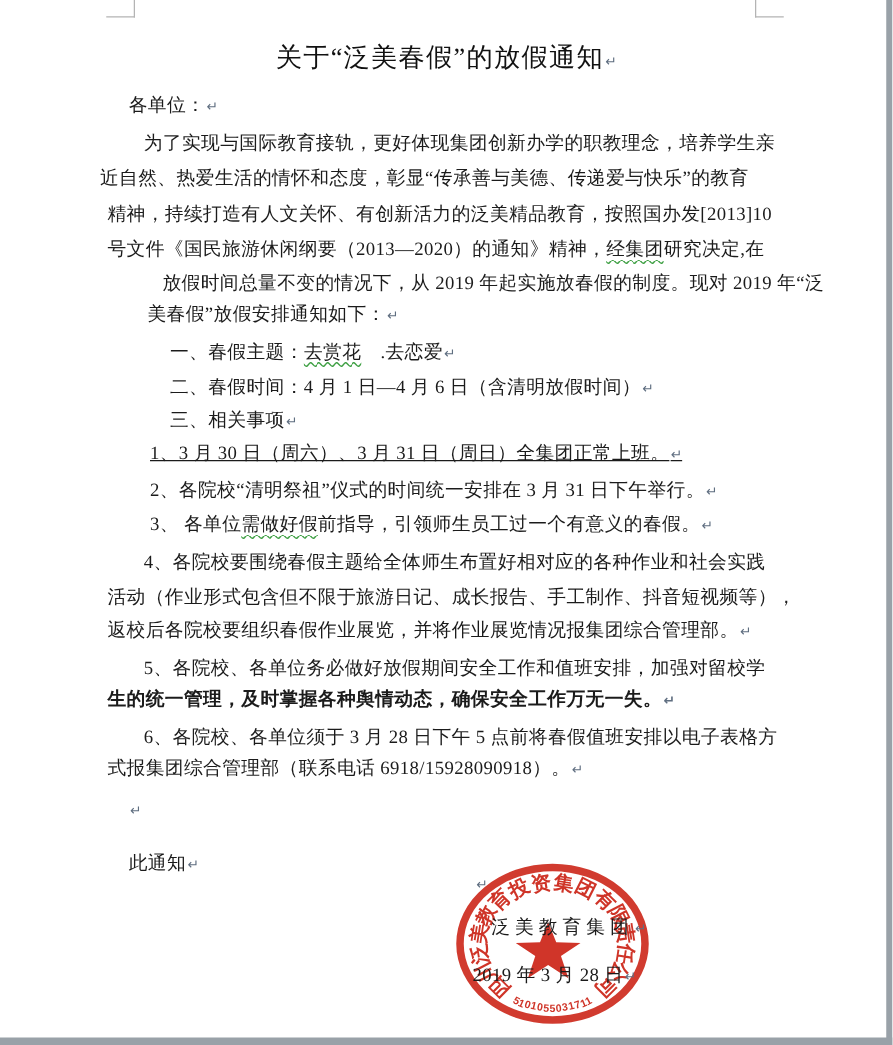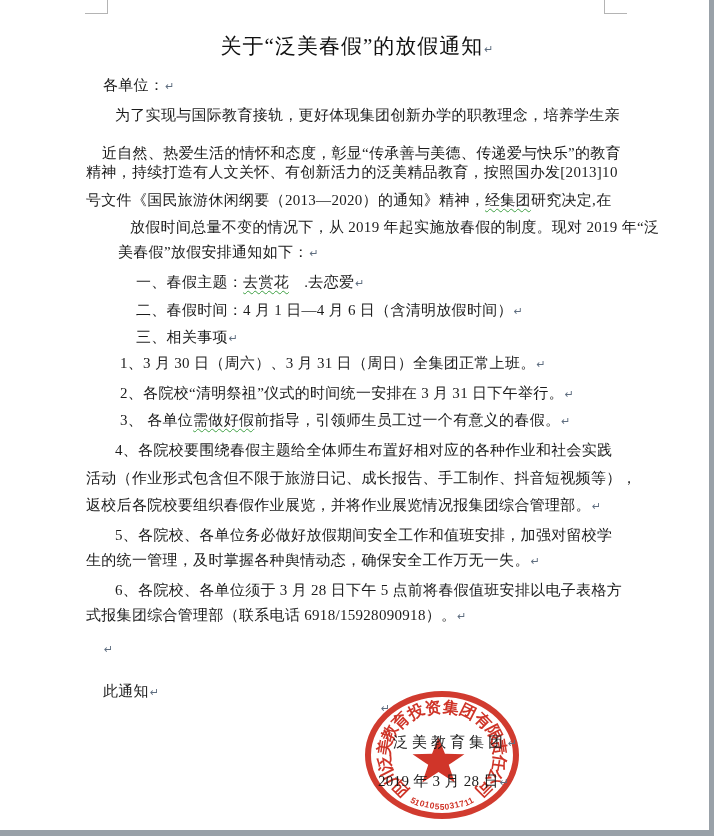--- a/index.html
+++ b/index.html
@@ -96,36 +96,36 @@
     <span class="seal-digit" style="color: rgb(205, 42, 29); left: 96.8438px; top: 113.265px; transform: translate(-50%, -50%) rotate(-18.6667deg);">7</span>
     <span class="seal-digit" style="color: rgb(205, 42, 29); left: 101.557px; top: 111.747px; transform: translate(-50%, -50%) rotate(-23.3333deg);">1</span>
     <span class="seal-digit" style="color: rgb(205, 42, 29); left: 106.107px; top: 109.913px; transform: translate(-50%, -50%) rotate(-28deg);">1</span>
   </div>
 
 <div class="textlayer">
   <div class="doc-title"><span>关于“泛美春假”的放假通知</span><span class="pilcrow">↵</span></div>
   <div>
       <div class="line" style="top: 75px; left: 103px;"><span>各单位：</span><span class="pilcrow">↵</span></div>
       <div class="line" style="top: 105px; left: 115px;"><span>为了实现与国际教育接轨，更好体现集团创新办学的职教理念，培养学生亲</span></div>
-      <div class="line" style="top: 133px; left: 102px; margin-top: 10px;"><span>近自然、热爱生活的情怀和态度，彰显“传承善与美德、传递爱与快乐”的教育</span></div>
+      <div class="line" style="top: 133px; left: 80px;"><span>近自然、热爱生活的情怀和态度，彰显“传承善与美德、传递爱与快乐”的教育</span></div>
       <div class="line" style="top: 162px; left: 86px;"><span>精神，持续打造有人文关怀、有创新活力的泛美精品教育，按照国办发[2013]10</span></div>
       <div class="line" style="top: 190px; left: 86px;"><span>号文件《国民旅游休闲纲要（2013—2020）的通知》精神，</span><span class="wavy">经集团</span><span>研究决定,在</span></div>
       <div class="line" style="top: 217px; left: 86px; margin-left: 44px;"><span>放假时间总量不变的情况下，从 2019 年起实施放春假的制度。现对 2019 年“泛</span></div>
       <div class="line" style="top: 242px; left: 86px; margin-left: 32px;"><span>美春假”放假安排通知如下：</span><span class="pilcrow">↵</span></div>
       <div class="line" style="top: 272px; left: 136px;"><span>一、春假主题：</span><span class="wavy">去赏花</span><span>　.去恋爱</span><span class="pilcrow">↵</span></div>
       <div class="line" style="top: 300px; left: 136px;"><span>二、春假时间：4 月 1 日—4 月 6 日（含清明放假时间）</span><span class="pilcrow">↵</span></div>
       <div class="line" style="top: 327px; left: 136px;"><span>三、相关事项</span><span class="pilcrow">↵</span></div>
-      <div class="line" style="top: 353px; left: 120px;"><span>1、3 月 30 日（周六）、3 月 31 日（周日）全集团正常上班。</span><span class="pilcrow">↵</span></div>
+      <div class="line" style="top: 353px; left: 120px; text-decoration: underline;"><span>1、3 月 30 日（周六）、3 月 31 日（周日）全集团正常上班。</span><span class="pilcrow">↵</span></div>
       <div class="line" style="top: 383px; left: 120px;"><span>2、各院校“清明祭祖”仪式的时间统一安排在 3 月 31 日下午举行。</span><span class="pilcrow">↵</span></div>
       <div class="line" style="top: 410px; left: 120px;"><span>3、 各单位</span><span class="wavy">需做好假</span><span>前指导，引领师生员工过一个有意义的春假。</span><span class="pilcrow">↵</span></div>
       <div class="line" style="top: 440px; left: 115px;"><span>4、各院校要围绕春假主题给全体师生布置好相对应的各种作业和社会实践</span></div>
       <div class="line" style="top: 468px; left: 86px;"><span>活动（作业形式包含但不限于旅游日记、成长报告、手工制作、抖音短视频等），</span></div>
       <div class="line" style="top: 495px; left: 86px;"><span>返校后各院校要组织春假作业展览，并将作业展览情况报集团综合管理部。</span><span class="pilcrow">↵</span></div>
       <div class="line" style="top: 525px; left: 115px;"><span>5、各院校、各单位务必做好放假期间安全工作和值班安排，加强对留校学</span></div>
-      <div class="line" style="top: 550px; left: 86px;"><span>生的统一管理，及时掌握各种舆情动态，确保安全工作万无一失。</span><span class="pilcrow">↵</span></div>
+      <div class="line" style="top: 550px; left: 86px; font-weight: bold;"><span>生的统一管理，及时掌握各种舆情动态，确保安全工作万无一失。</span><span class="pilcrow">↵</span></div>
       <div class="line" style="top: 580px; left: 115px;"><span>6、各院校、各单位须于 3 月 28 日下午 5 点前将春假值班安排以电子表格方</span></div>
       <div class="line" style="top: 605px; left: 86px;"><span>式报集团综合管理部（联系电话 6918/15928090918）。</span><span class="pilcrow">↵</span></div>
       <div class="line" style="top: 638px; left: 103px;"><span class="pilcrow">↵</span></div>
       <div class="line" style="top: 681px; left: 103px;"><span>此通知</span><span class="pilcrow">↵</span></div>
       <div class="line" style="top: 697px; left: 380px;"><span class="pilcrow">↵</span></div>
       <div class="line signature" style="top: 732px; left: 393px;"><span>泛美教育集团</span><span class="pilcrow">↵</span></div>
       <div class="line" style="top: 771px; left: 378px;"><span>2019 年 3 月 28 日</span><span class="pilcrow">↵</span></div>
     </div>
 </div>
 

